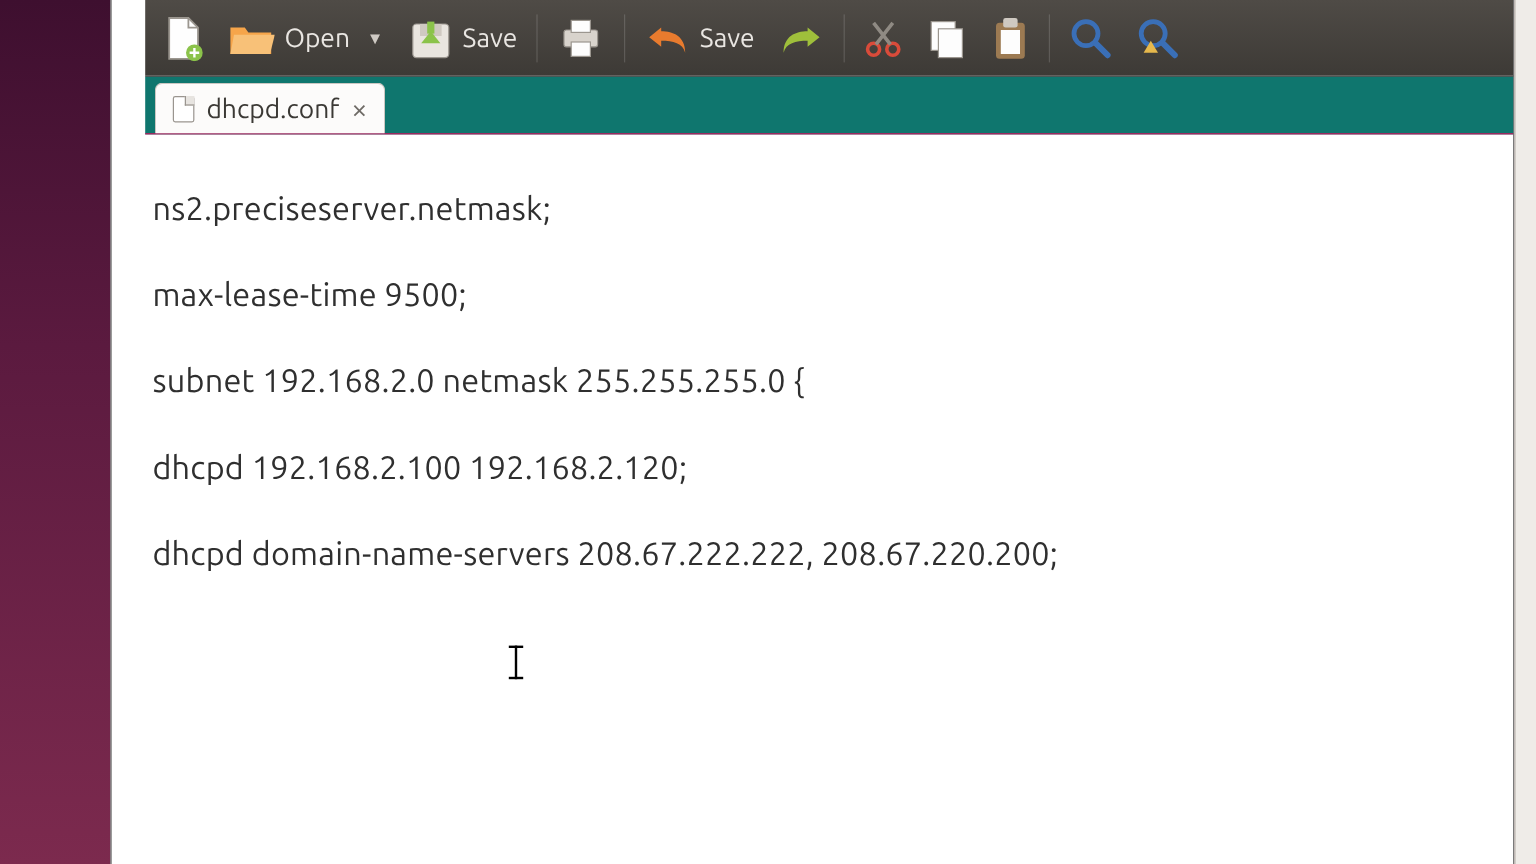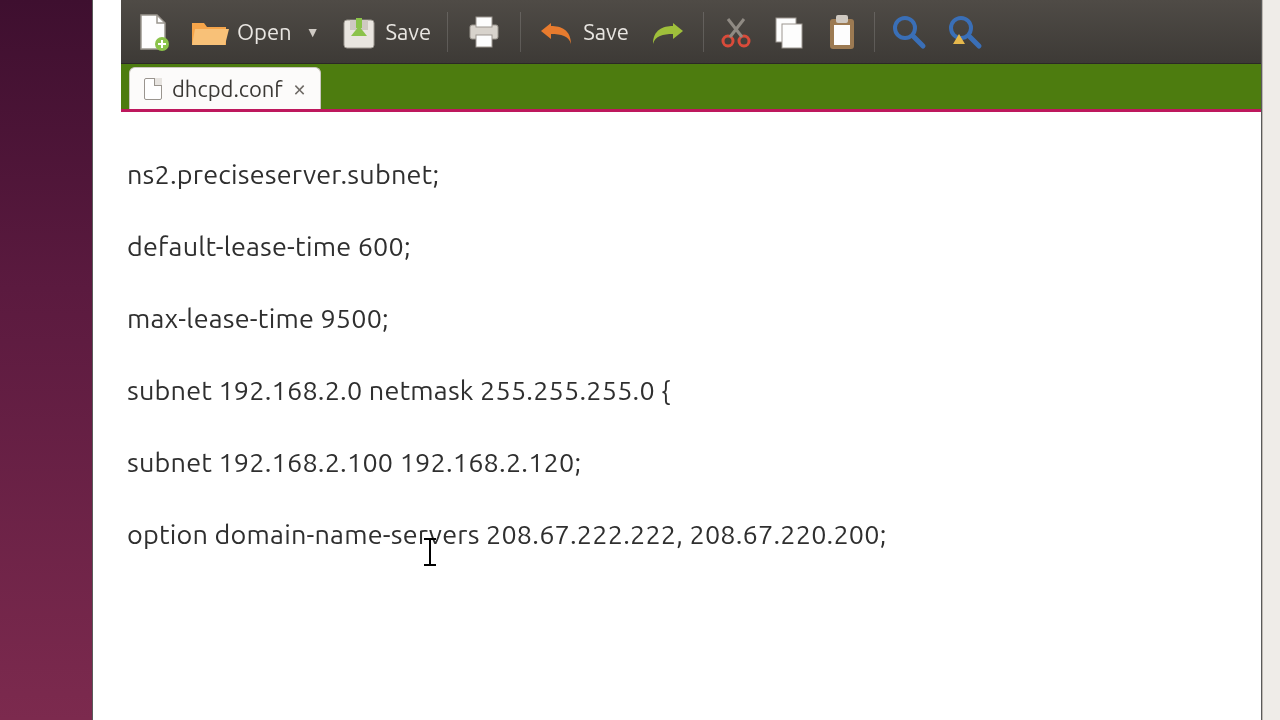--- a/index.html
+++ b/index.html
@@ -6,21 +6,21 @@
   html,body{width:1280px;height:720px;overflow:hidden;background:#2c001e;}
   .desktop{position:relative;width:1280px;height:720px;background:linear-gradient(180deg,#3e0f2f 0%,#5b1a3f 40%,#7c2a4e 100%);}
   .window{position:absolute;left:92px;top:0;width:1170px;height:720px;background:#fff;border-left:1px solid #5a5a5a;border-right:1px solid #5a5a5a;padding-left:28px;}
   
   .toolbar{height:64px;background:linear-gradient(180deg,#4f4b46 0%,#3d3a36 100%);display:flex;align-items:center;padding:0 8px;gap:4px;border-bottom:1px solid #2b2926;}
   .tbtn{display:flex;align-items:center;height:48px;padding:0 8px;border-radius:4px;color:#e9e6e2;font-size:22px;gap:8px;cursor:pointer;user-select:none;}
   .icon{display:inline-block;}
   .sep{width:1px;height:40px;background:rgba(255,255,255,.15);margin:0 4px;}
   .dropdown-arrow{margin-left:6px;color:#cfcac4;font-size:14px;}
   
-  .tabbar{height:48px;background:#4d7c0f;display:flex;align-items:flex-end;padding-left:8px;border-bottom:3px solid #be185d;}
+  .tabbar{height:48px;background:#0f766e;display:flex;align-items:flex-end;padding-left:8px;border-bottom:1px solid #be185d;}
   .tab{display:flex;align-items:center;height:42px;padding:0 14px;background:#fcfbfa;border:1px solid #cbc7c2;border-bottom:none;border-radius:6px 6px 0 0;gap:10px;font-size:22px;color:#3b3935;}
   .tab .doc-icon{width:18px;height:22px;border:1px solid #9a958f;border-radius:2px;position:relative;background:#fff;}
   .tab .doc-icon::after{content:"";position:absolute;right:-1px;top:-1px;width:7px;height:7px;background:#e7e4e0;border-left:1px solid #9a958f;border-bottom:1px solid #9a958f;}
   .tab .close{font-size:24px;color:#6f6b66;cursor:pointer;}
   
   .editor{position:relative;padding:8px 6px;font-family:"Ubuntu Mono","DejaVu Sans Mono",Menlo,Consolas,monospace;font-size:27px;line-height:36px;color:#2f2f2f;letter-spacing:0.2px;white-space:pre;overflow:hidden;}
   .line{display:block;}
   .ibeam{position:absolute;width:18px;height:28px;pointer-events:none;}
   .ibeam::before,.ibeam::after{content:"";position:absolute;left:50%;transform:translateX(-50%);width:12px;height:2px;background:#000;}
   .ibeam::before{top:0;} .ibeam::after{bottom:0;}
@@ -159,26 +159,25 @@
 
     <div class="tabbar">
       <div class="tab">
         <span class="doc-icon"></span>
         <span>dhcpd.conf</span>
         <span class="close">×</span>
       </div>
     </div>
 
     <div class="editor">
-<span class="line">ns2.preciseserver.subnet;</span>
-<span class="line">default-lease-time 600;</span>
+<span class="line">ns2.preciseserver.netmask;</span>
 <span class="line">max-lease-time 9500;</span>
 <span class="line">subnet 192.168.2.0 netmask 255.255.255.0 {</span>
-<span class="line">subnet 192.168.2.100 192.168.2.120;</span>
-<span class="line">option domain-name-servers 208.67.222.222, 208.67.220.200;</span>
+<span class="line">dhcpd 192.168.2.100 192.168.2.120;</span>
+<span class="line">dhcpd domain-name-servers 208.67.222.222, 208.67.220.200;</span>
 
 
 
 
 
 
 
       
       <div class="ibeam" style="left:300px;top:426px;"><span class="bar"></span></div>
     </div>

